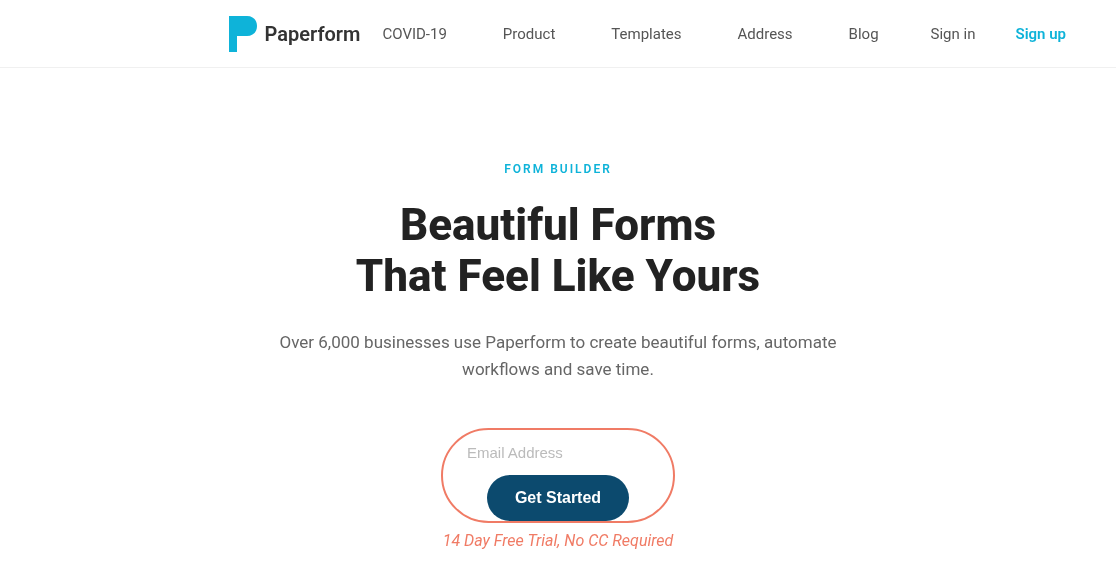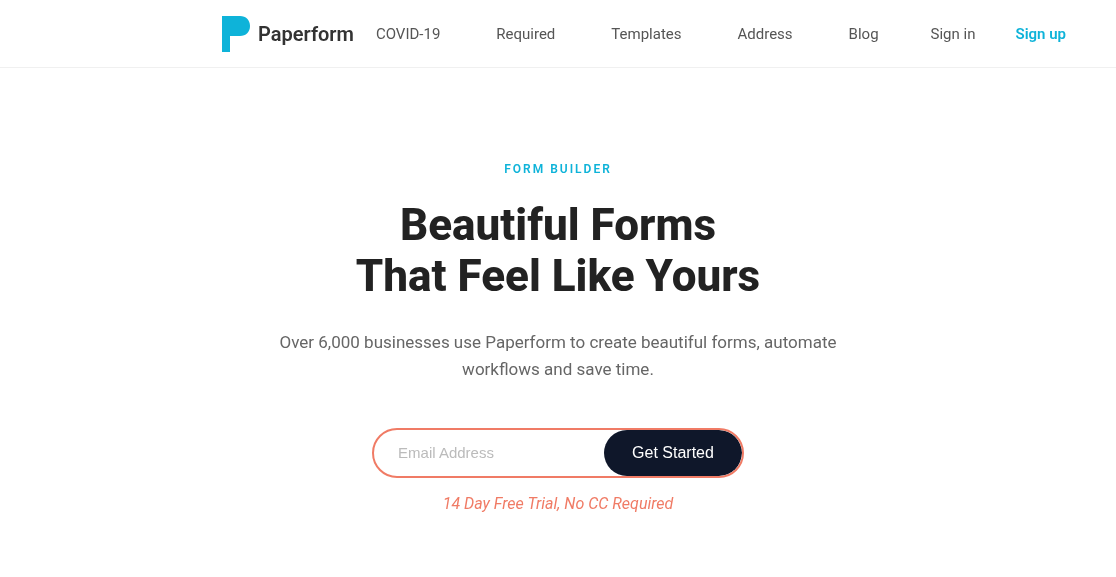--- a/index.html
+++ b/index.html
@@ -117,44 +117,45 @@
       margin-bottom: 44px;
     }
 
     .cta-form {
       display: flex;
       align-items: center;
       border: 2px solid #f07b65;
       border-radius: 50px;
       overflow: hidden;
       background: #fff;
-      margin-bottom: 16px;
+      margin-bottom: 8px;
+      flex-direction: column;
     }
 
     .email-input {
       border: none;
       outline: none;
       padding: 14px 24px;
       font-size: 15px;
       color: #aaa;
       width: 230px;
       background: transparent;
     }
 
     .email-input::placeholder {
       color: #bbb;
     }
 
     .get-started-btn {
-      background: #0f172a;
+      background: #0c4a6e;
       color: #fff;
       border: none;
       padding: 14px 28px;
       font-size: 16px;
-      font-weight: 400;
+      font-weight: 700;
       cursor: pointer;
       border-radius: 50px;
       white-space: nowrap;
       transition: background 0.2s;
     }
 
     .trial-note {
       font-size: 16px;
       color: #f07b65;
       font-style: italic;
@@ -166,21 +167,21 @@
 <header>
   <a class="logo-area" href="#">
     <svg class="logo-icon" viewBox="0 0 28 36" fill="none" xmlns="http://www.w3.org/2000/svg">
       <path d="M0 0 L18 0 C24 0 28 4 28 10 C28 16 24 20 18 20 L8 20 L8 36 L0 36 Z" fill="#0eb3d9"></path>
     </svg>
     <span class="logo-text">Paperform</span>
   </a>
 
   <nav>
     <a class="nav-link" href="#">COVID-19</a>
-    <a class="nav-link" href="#">Required</a>
+    <a class="nav-link" href="#">Product</a>
     <a class="nav-link" href="#">Templates</a>
     <a class="nav-link" href="#">Address</a>
     <a class="nav-link" href="#">Blog</a>
     <a class="nav-signin" href="#">Sign in</a>
     <a class="nav-signup" href="#">Sign up</a>
   </nav>
 </header>
 
 <main>
   <p class="section-label">FORM BUILDER</p>

